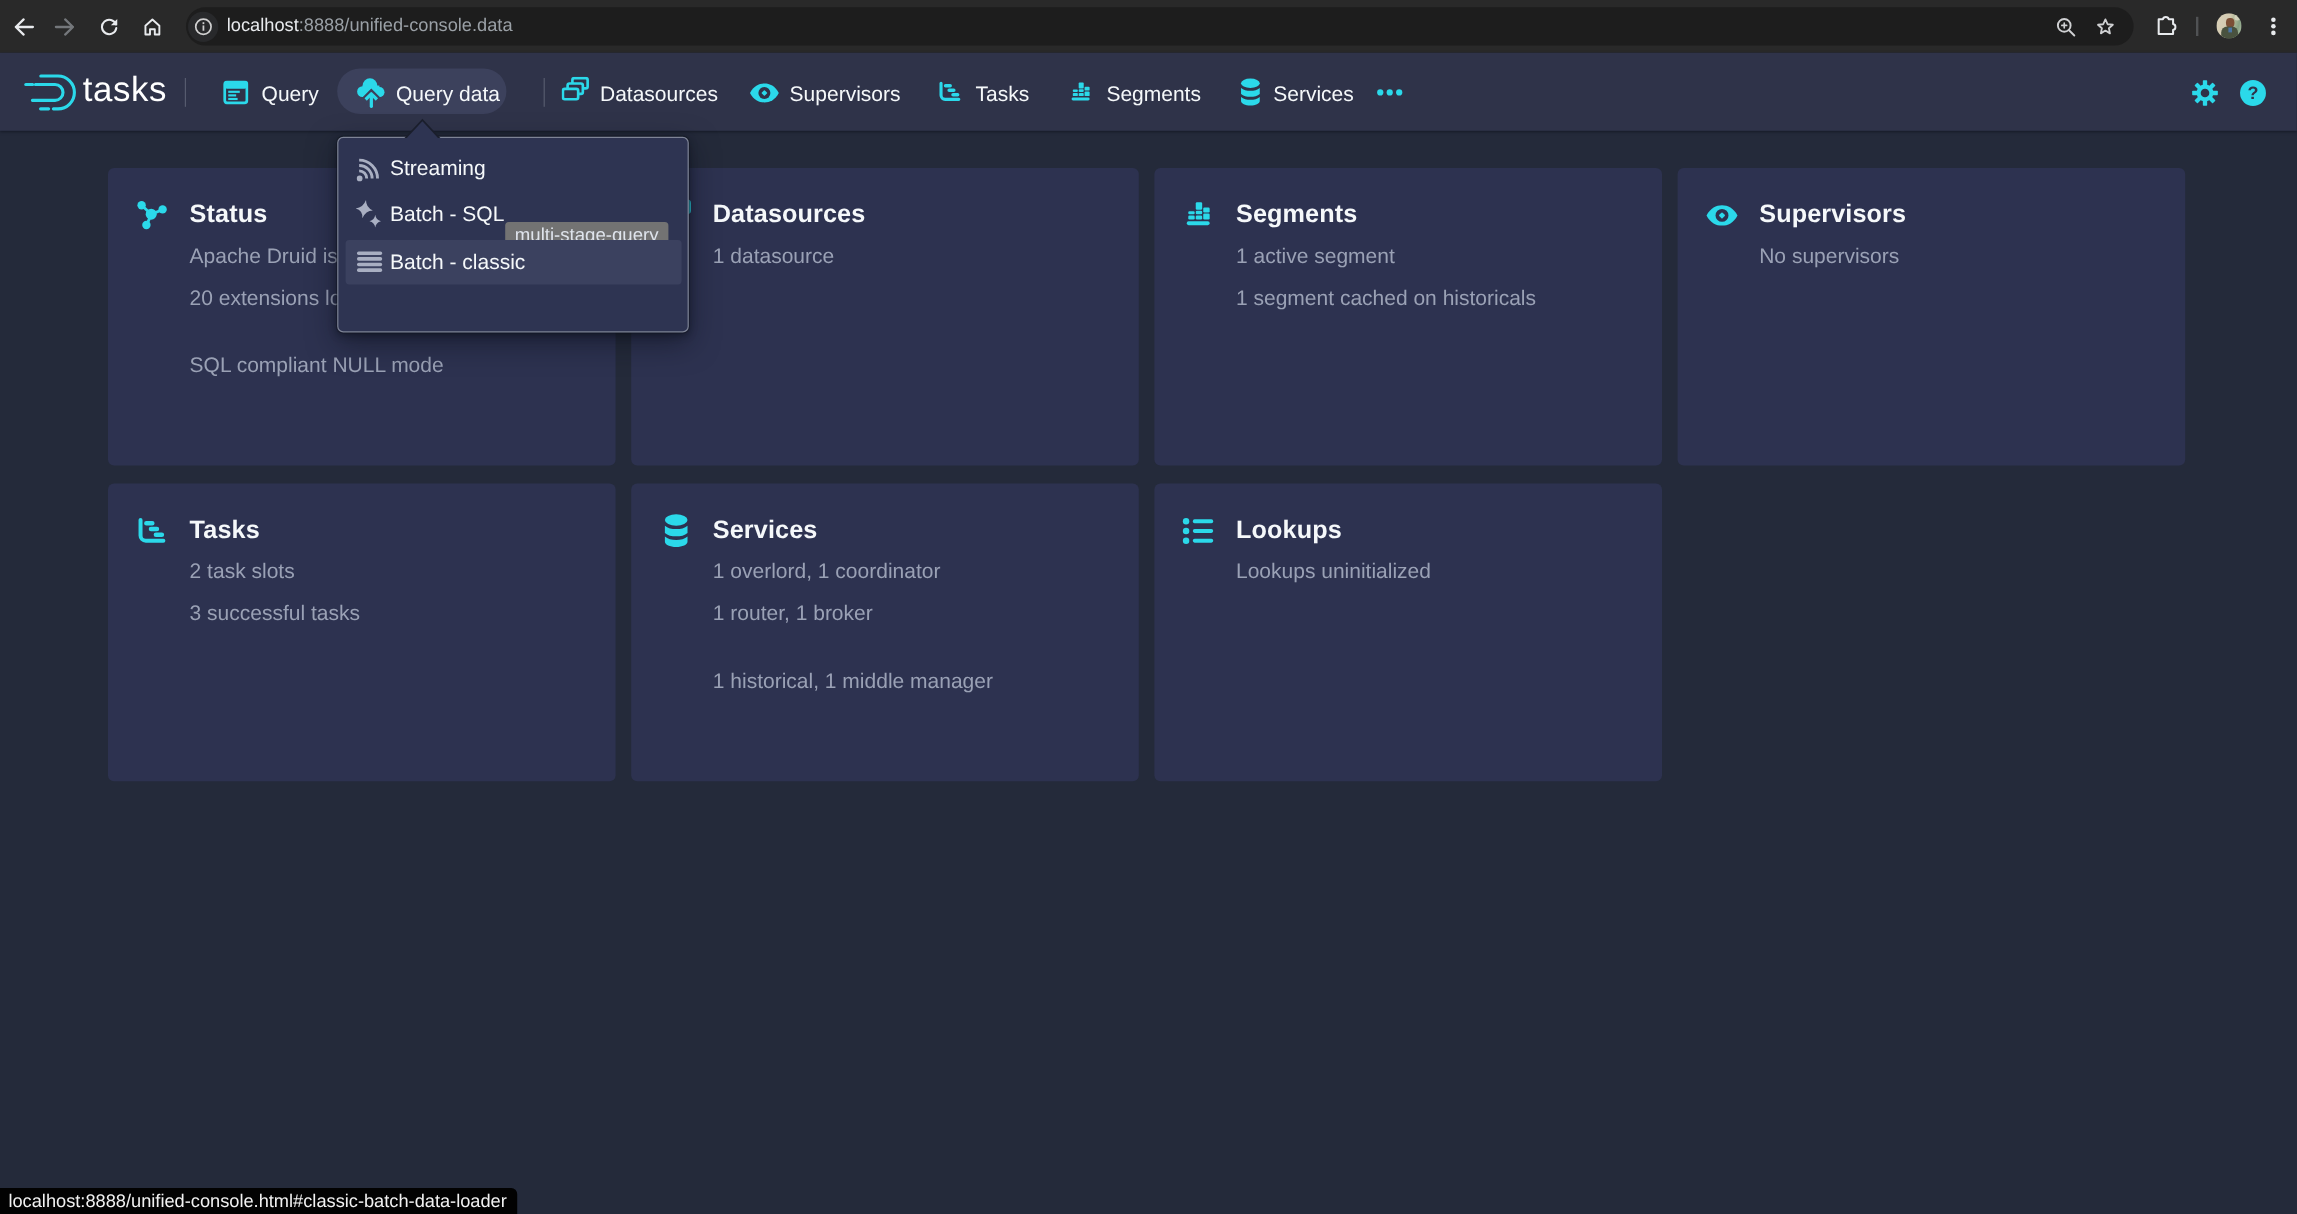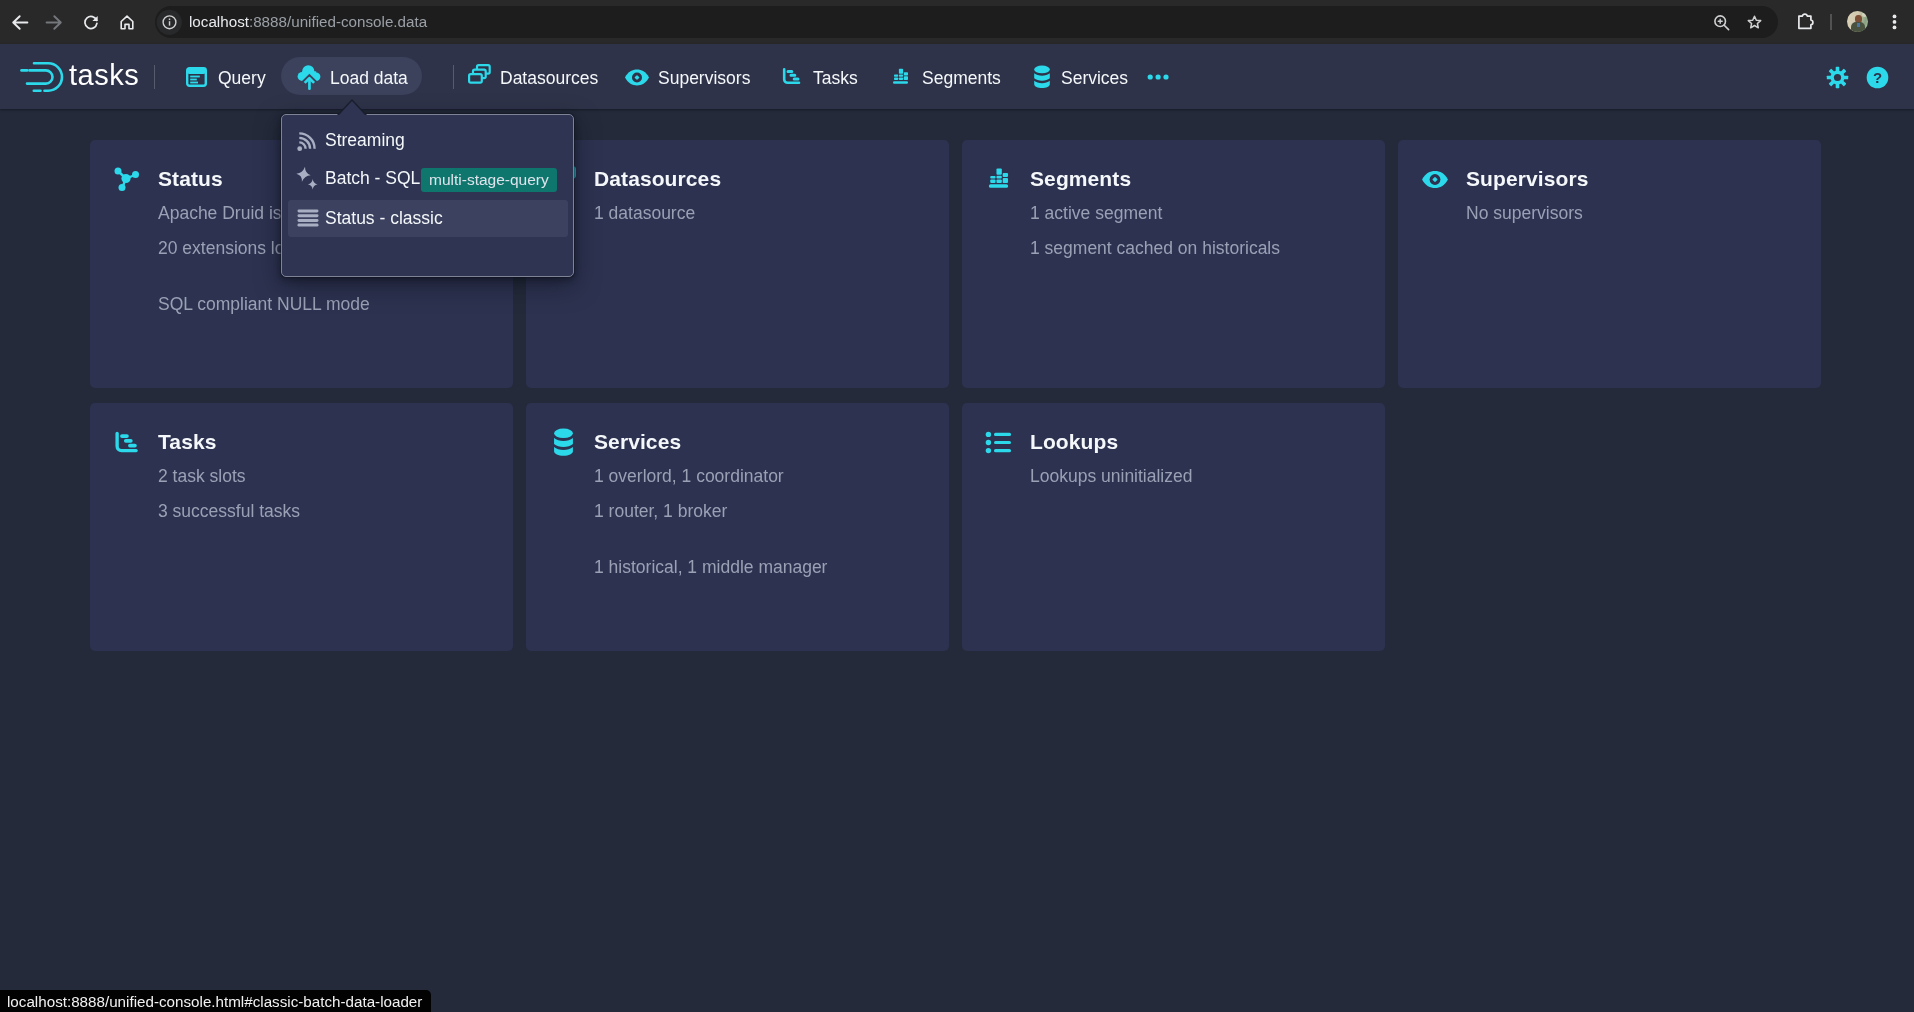--- a/index.html
+++ b/index.html
@@ -43,22 +43,22 @@
     box-shadow:0 0 0 1px rgba(10,14,24,0.3), 0 2px 6px rgba(10,14,24,0.5), 0 8px 24px rgba(10,14,24,0.5); }
   #caretb { position:absolute; z-index:3; left:336.5px; top:99px; width:0; height:0;
     border-left:15.5px solid transparent; border-right:15.5px solid transparent;
     border-bottom:16px solid #1a1e2c; }
   #caret { position:absolute; z-index:3; left:338.5px; top:101px; width:0; height:0;
     border-left:13.5px solid transparent; border-right:13.5px solid transparent;
     border-bottom:14px solid #2e3452; }
   .menutext { position:absolute; left:43px; font-size:17.5px; color:#f5f8fa; white-space:nowrap; }
   #mrow3 { position:absolute; left:6px; top:85px; width:280px; height:37px;
     background:#3b415f; border-radius:3px; }
-  #tag { position:absolute; left:139px; top:53px; height:24px; padding:0 8px;
-    background:#0f766e; border-radius:3px; font-size:15.5px; color:#dfe4ec; line-height:24px; }
+  #tag { position:absolute; left:139px; top:70px; height:24px; padding:0 8px;
+    background:#737373; border-radius:3px; font-size:15.5px; color:#dfe4ec; line-height:24px; }
 
   
   #statusbar { position:absolute; left:0; top:990px; width:431px; height:22px; background:#020202;
     border-top-right-radius:5px; }
   #statusbar div { position:absolute; left:7px; top:3px; font-size:15.2px; color:#f2f2f2; }
 </style>
 </head>
 <body>
 
 <div id="chrome">
@@ -143,21 +143,21 @@
 
   <svg style="left:297px;top:20px;" width="25" height="27" viewBox="0 0 25 27">
     <circle cx="5.1" cy="12.4" r="4.5" fill="#2bd9ea"></circle>
     <circle cx="11.3" cy="7.3" r="6.1" fill="#2bd9ea"></circle>
     <circle cx="19.2" cy="12.8" r="4.2" fill="#2bd9ea"></circle>
     <rect x="5.1" y="7.3" width="14.1" height="9.6" fill="#2bd9ea"></rect>
     <path d="M4.8 20.4 L12.4 12.8 L20 20.4" stroke="#3c415c" stroke-width="4.4" fill="none"></path>
     <path d="M7.7 18.9 L12.4 14.2 L17.1 18.9" stroke="#2bd9ea" stroke-width="2.7" fill="none" stroke-linejoin="round"></path>
     <rect x="11.1" y="15.5" width="2.7" height="10.5" rx="1.2" fill="#2bd9ea"></rect>
   </svg>
-  <div class="navlabel" style="left:330px;">Load data</div>
+  <div class="navlabel" style="left:330px;">Query data</div>
   <div class="navdiv" style="left:453px;"></div>
 
   <svg style="left:468px;top:20px;" width="23" height="23" viewBox="0 0 23 23">
     <g stroke="#2bd9ea" stroke-width="2.2" fill="#2f3349">
       <rect x="9" y="1.1" width="12.7" height="8.6" rx="1.6"></rect>
       <rect x="5" y="5.6" width="12.7" height="8.6" rx="1.6"></rect>
       <rect x="1.1" y="10.1" width="12.7" height="8.6" rx="1.6"></rect>
     </g>
   </svg>
   <div class="navlabel" style="left:500px;">Datasources</div>
@@ -342,18 +342,18 @@
   <div id="mrow3"></div>
 
   <svg style="left:15px;top:94px;" width="22" height="19" viewBox="0 0 22 19">
     <g fill="#a9afc2">
       <rect x="0.5" y="0.5" width="21" height="3" rx="1.4"></rect>
       <rect x="0.5" y="5.2" width="21" height="3" rx="1.4"></rect>
       <rect x="0.5" y="9.9" width="21" height="3" rx="1.4"></rect>
       <rect x="0.5" y="14.6" width="21" height="3" rx="1.4"></rect>
     </g>
   </svg>
-  <div class="menutext" style="top:93px;">Status - classic</div>
+  <div class="menutext" style="top:93px;">Batch - classic</div>
 </div>
 
 <div id="statusbar">
     <div>localhost:8888/unified-console.html#classic-batch-data-loader</div>
   </div>
 
 </body></html>

